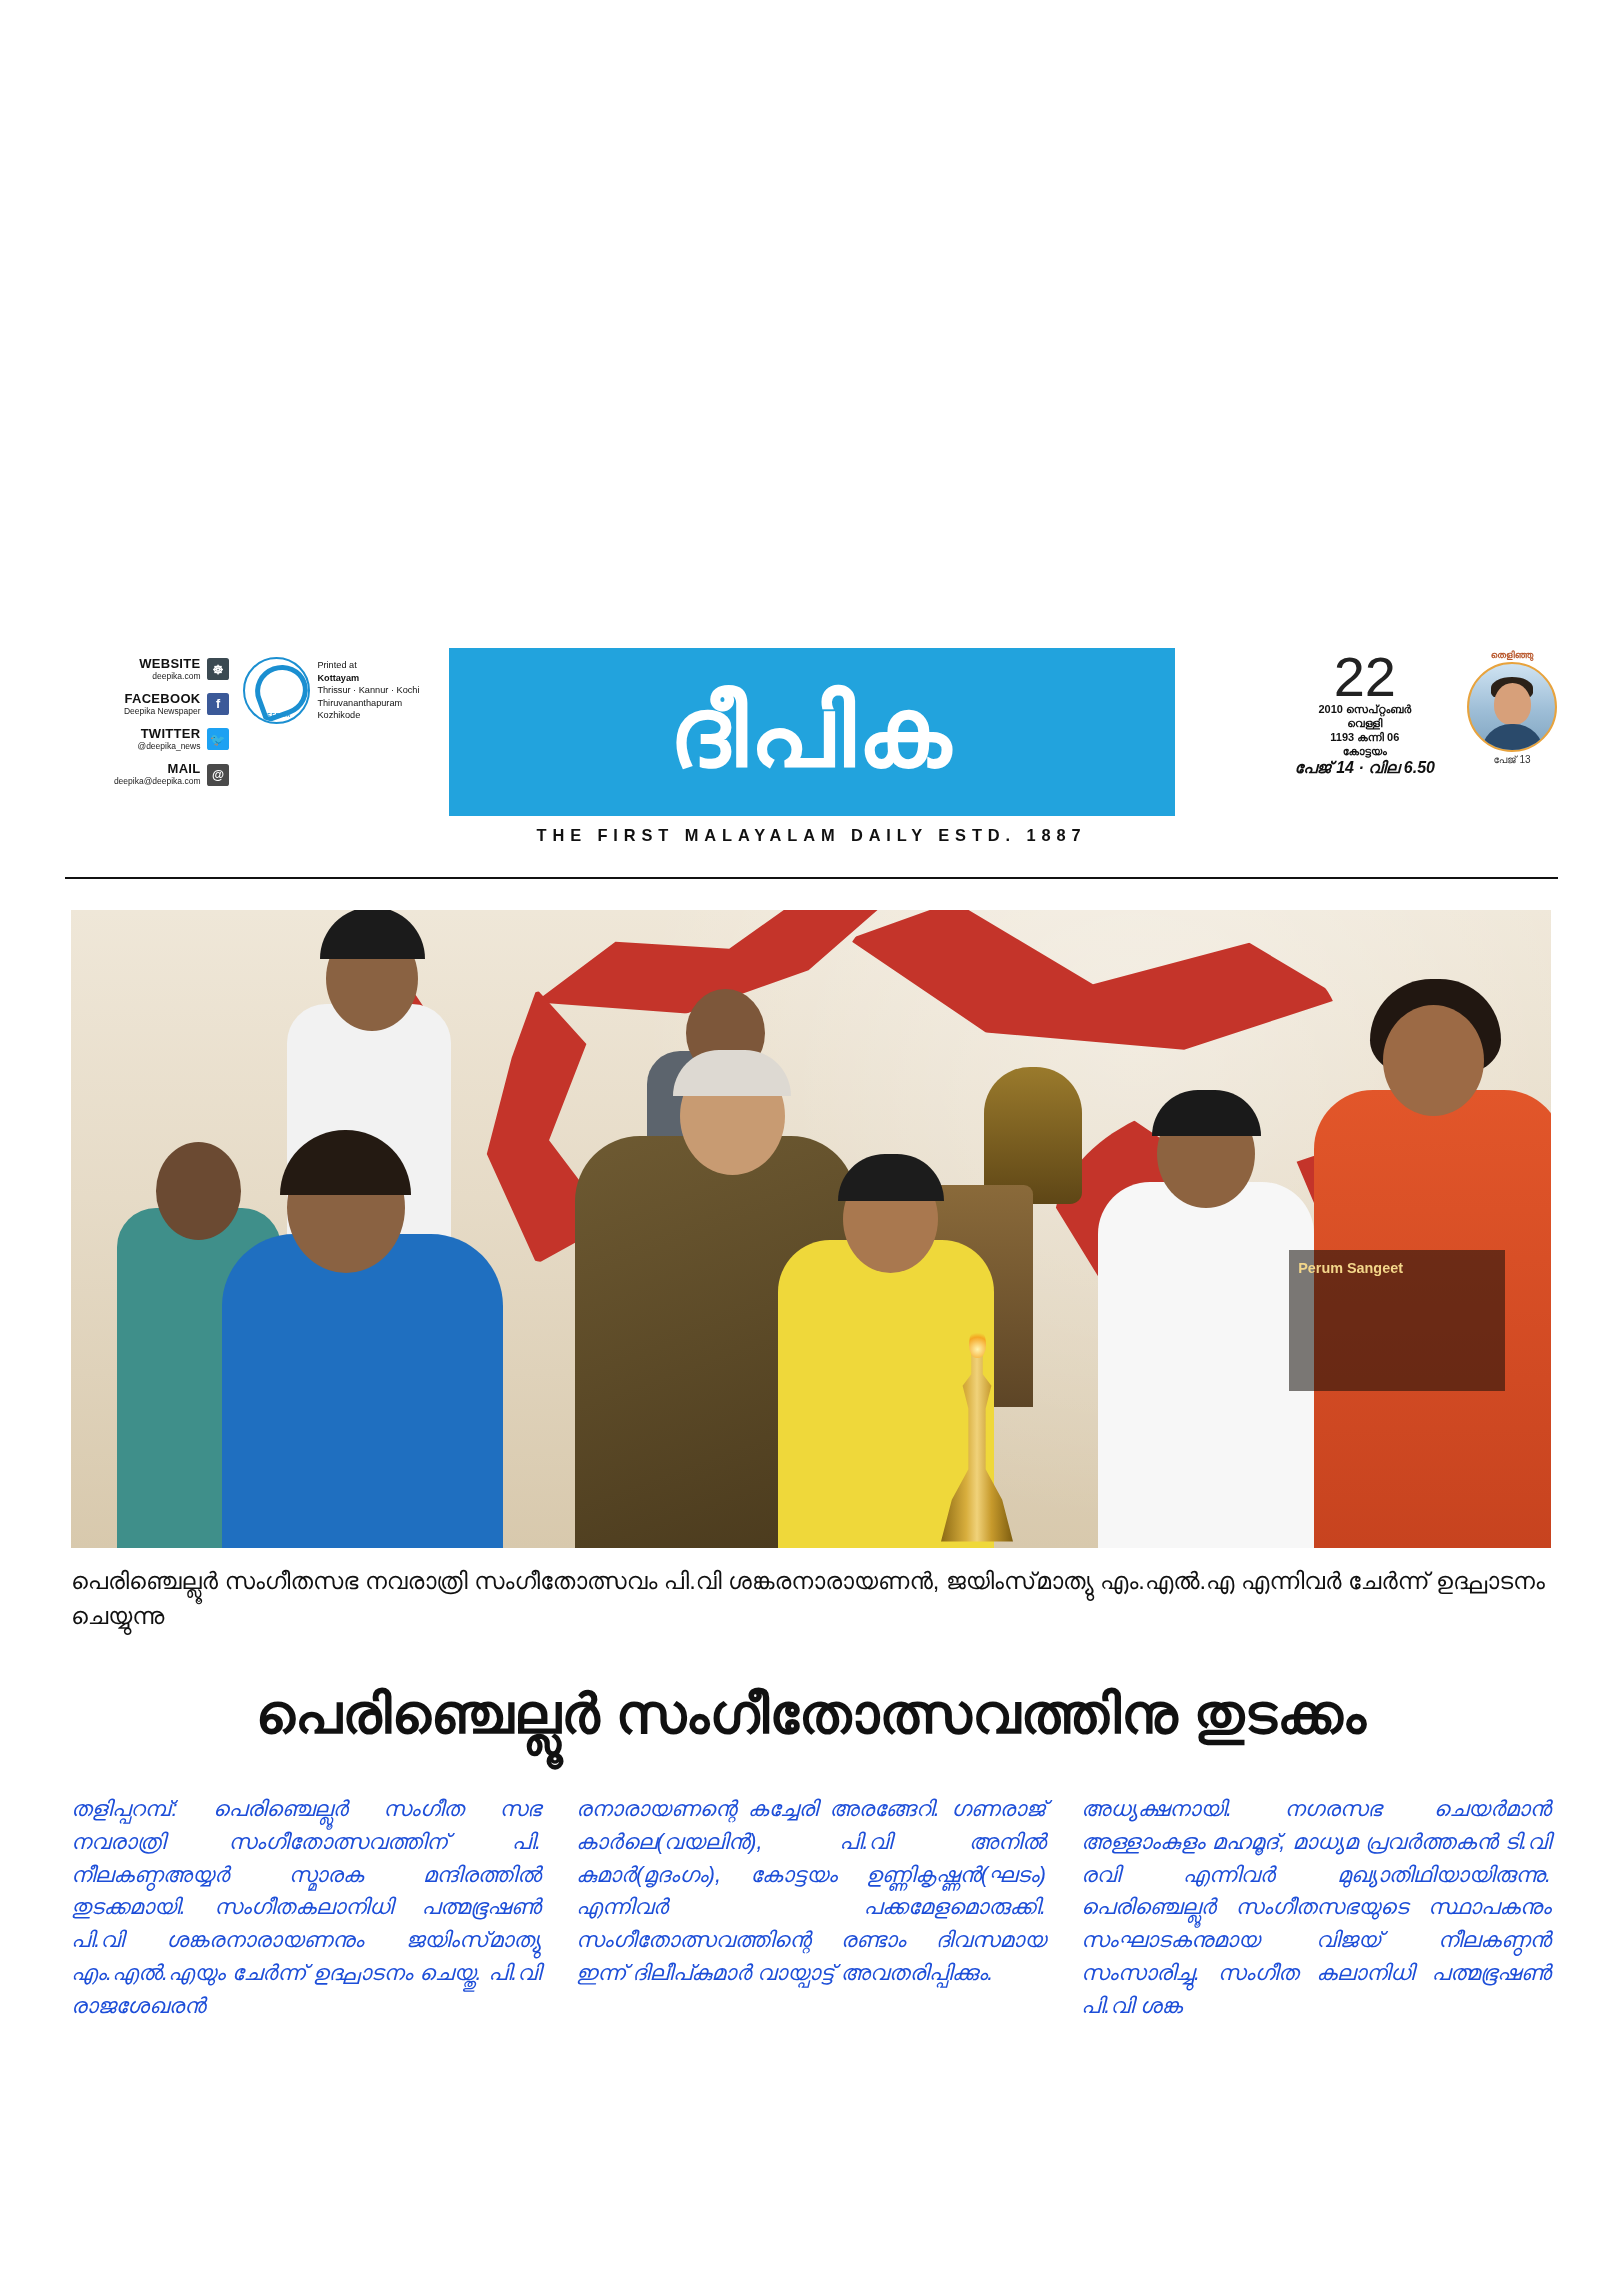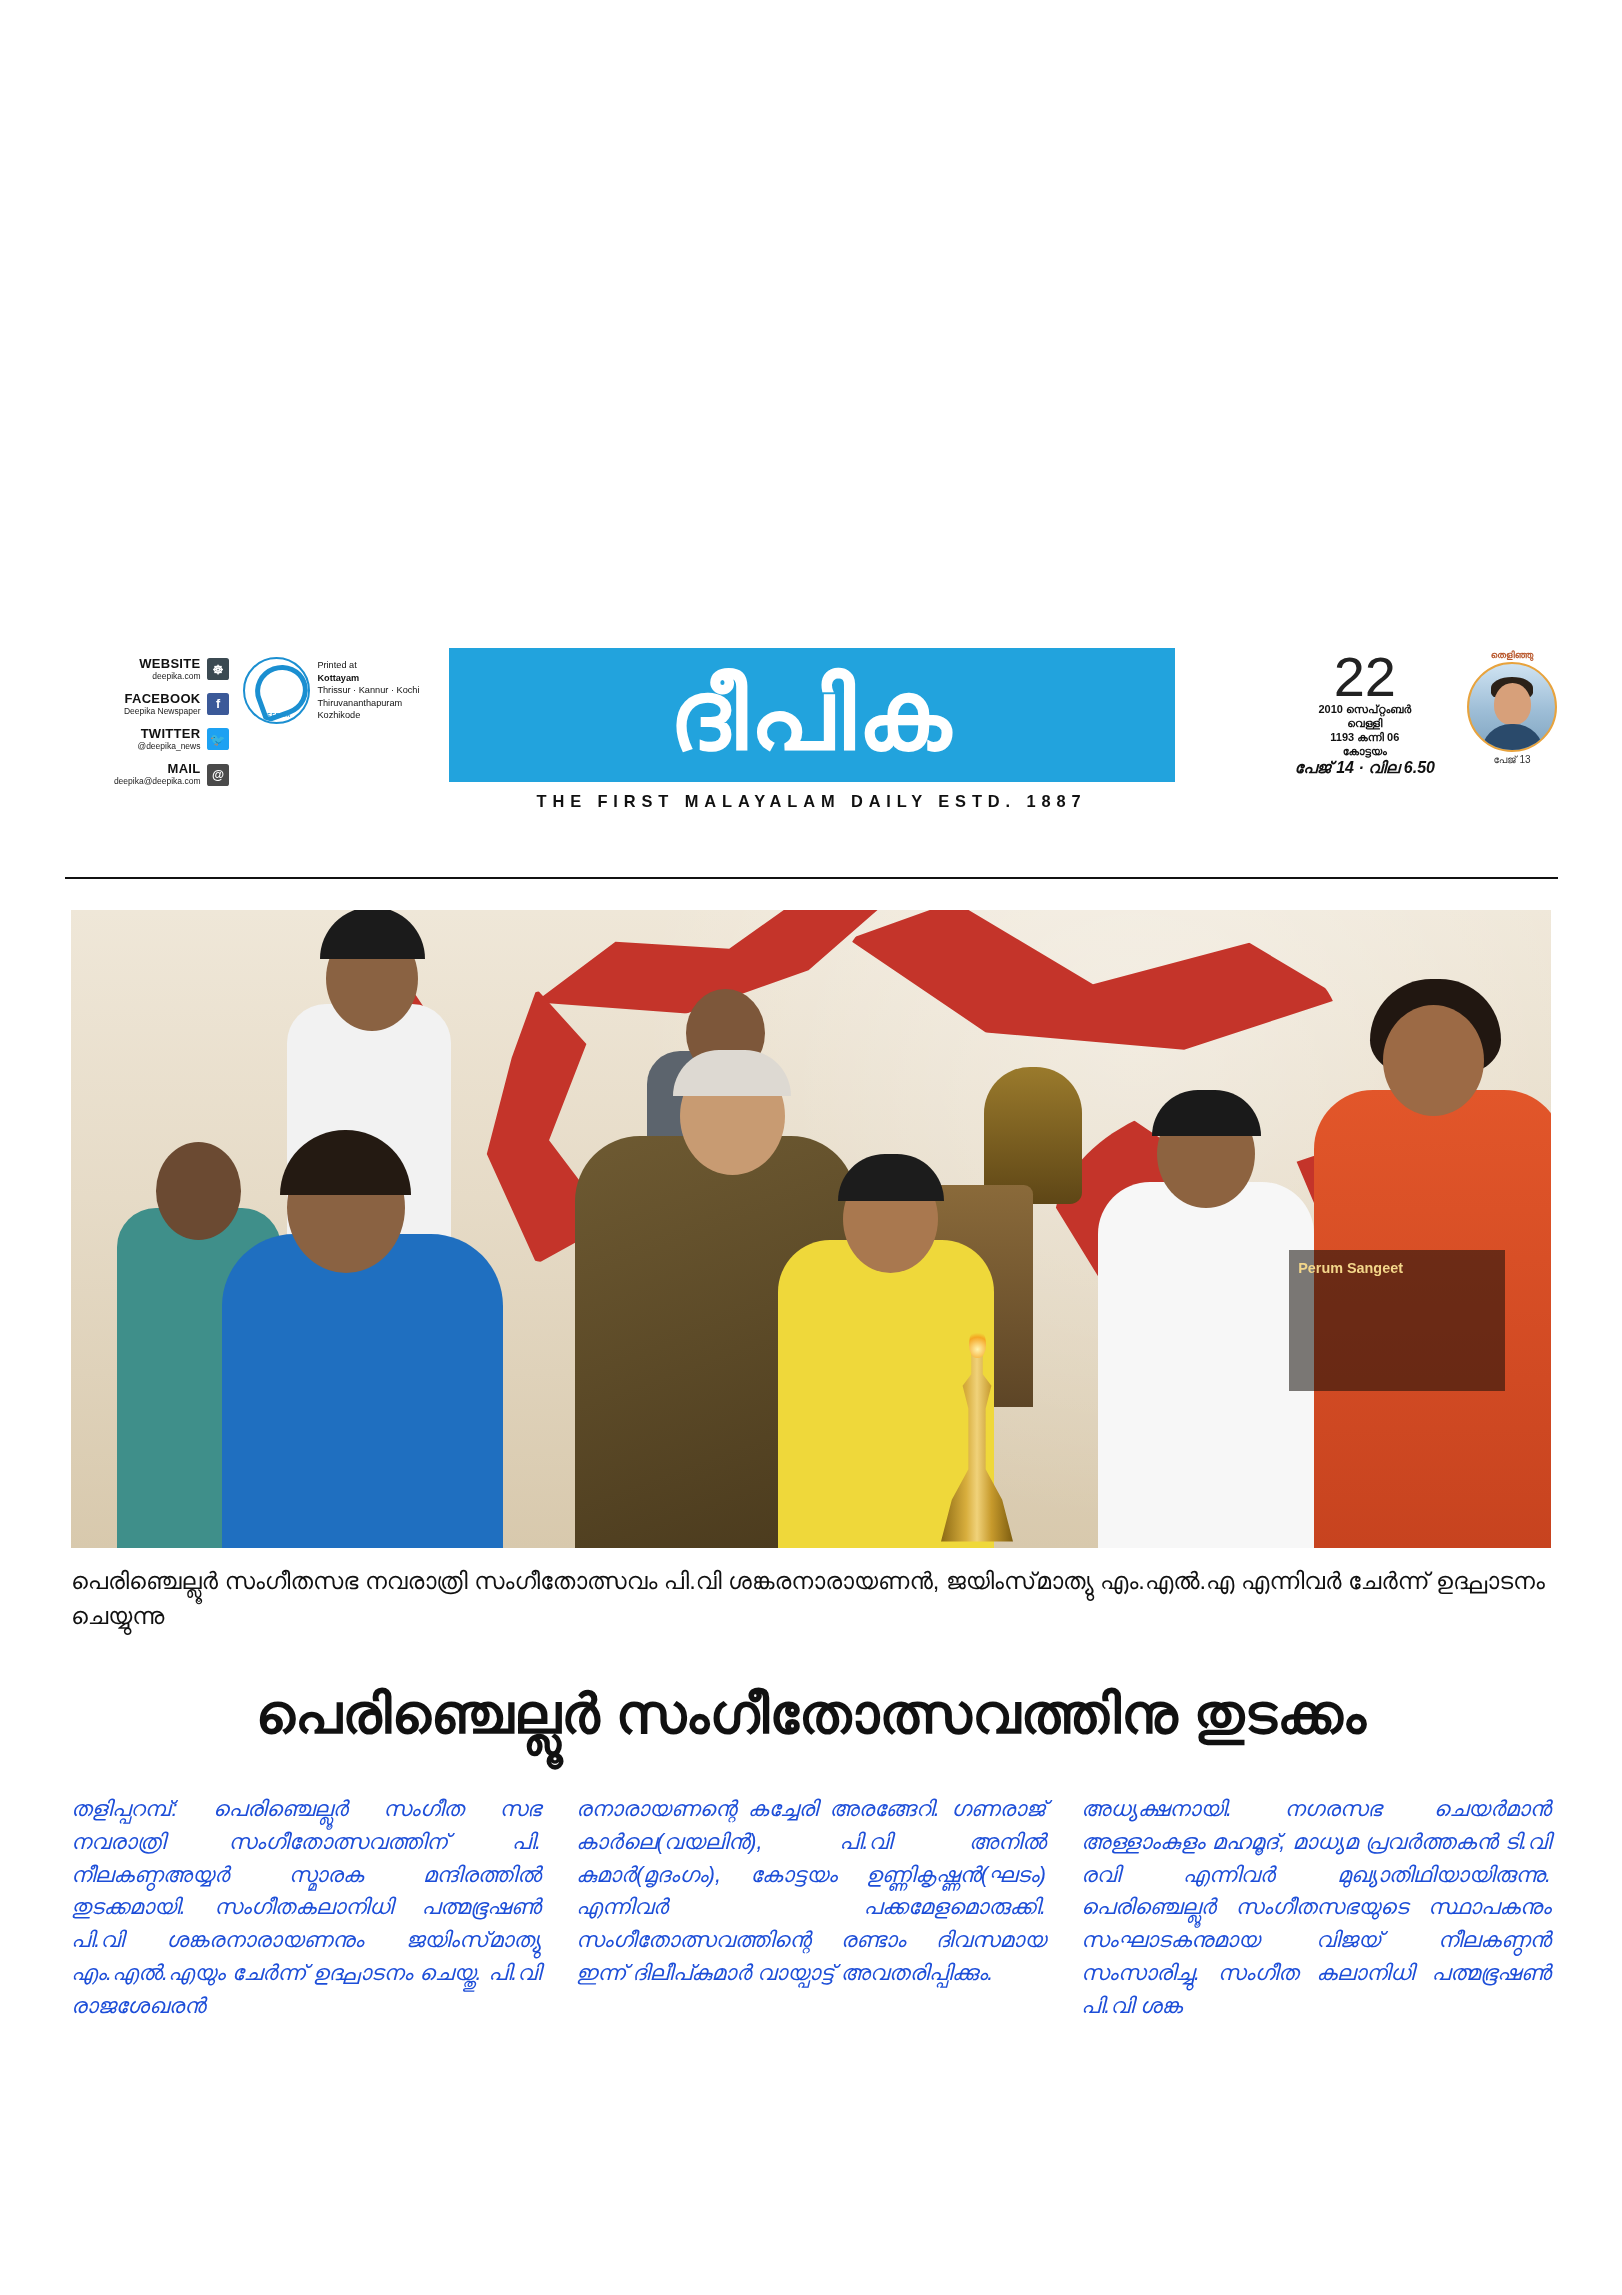--- a/index.html
+++ b/index.html
@@ -124,21 +124,21 @@
   .masthead-center {
     flex: 1;
     display: flex;
     flex-direction: column;
     align-items: center;
     padding-top: 6.5px;
   }
   .logo-bar {
     background: #22a3dd;
     width: 726px;
-    height: 134px;
+    height: 168px;
     display: flex;
     align-items: center;
     justify-content: center;
   }
   .logo-bar .logo-word {
     color: #ffffff;
     font-size: 98px;
     font-weight: bold;
     letter-spacing: 2.6px;
     line-height: 1;

